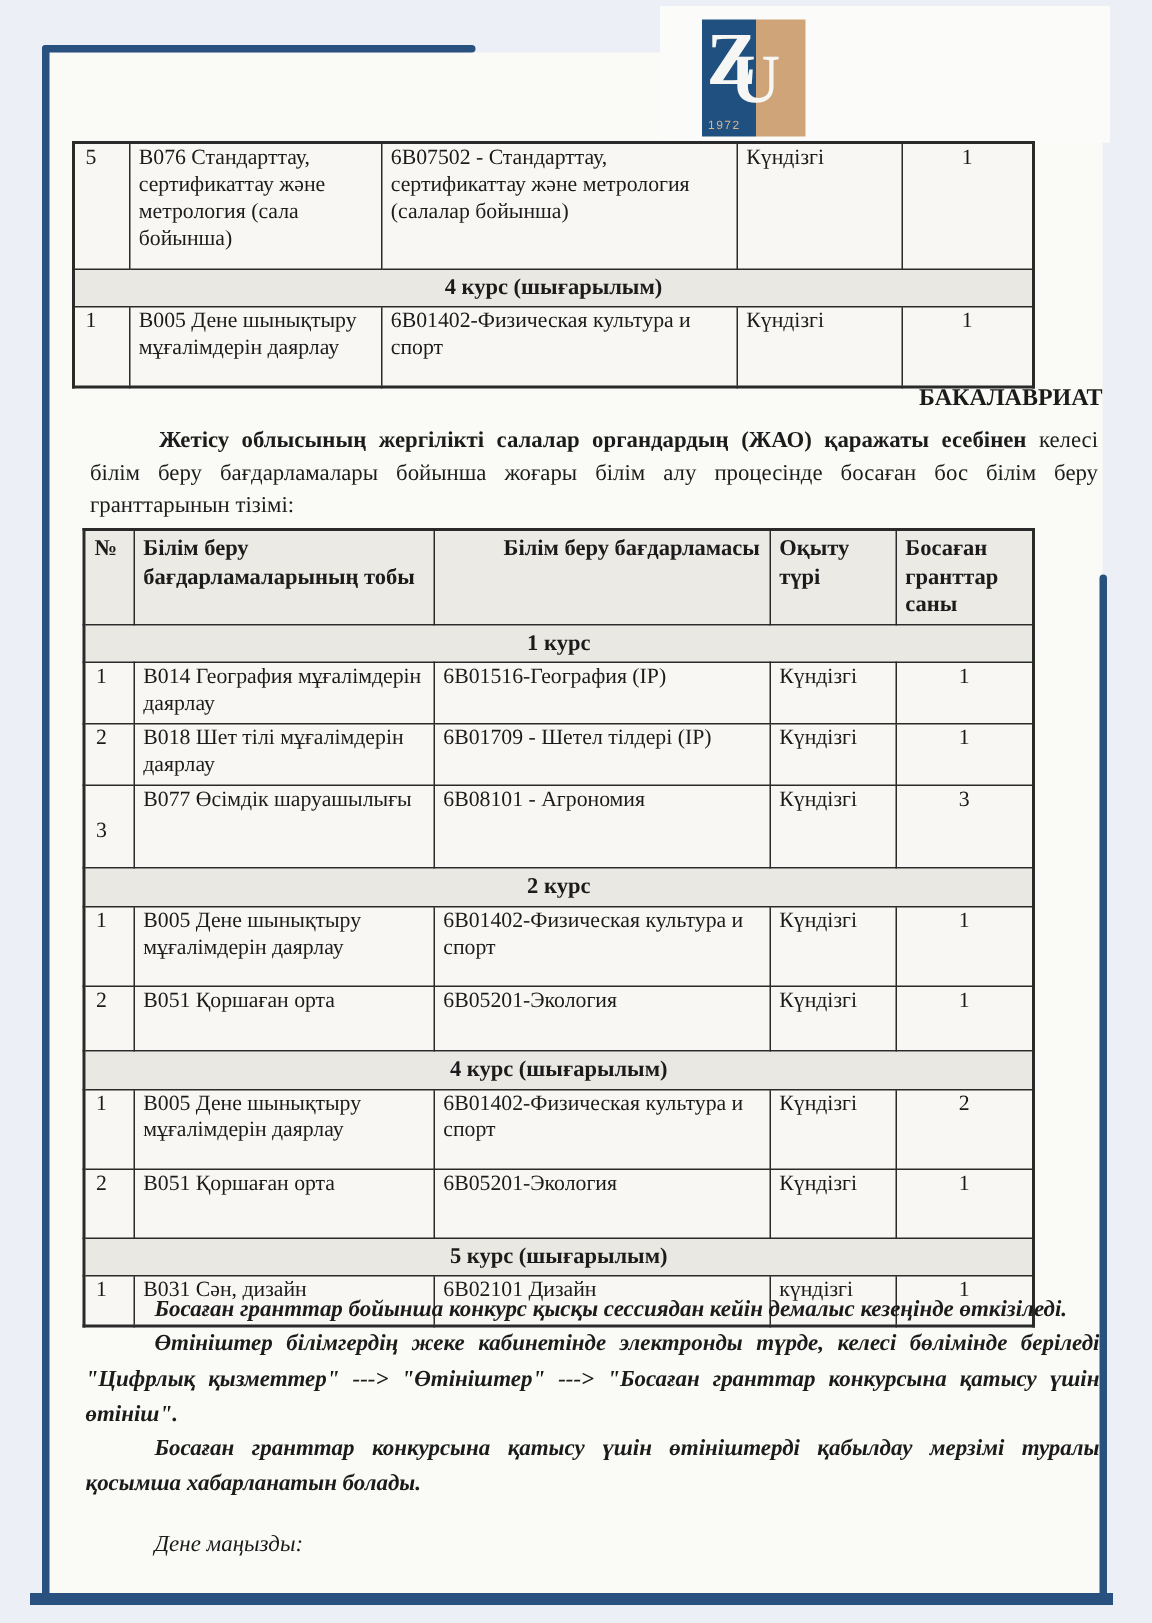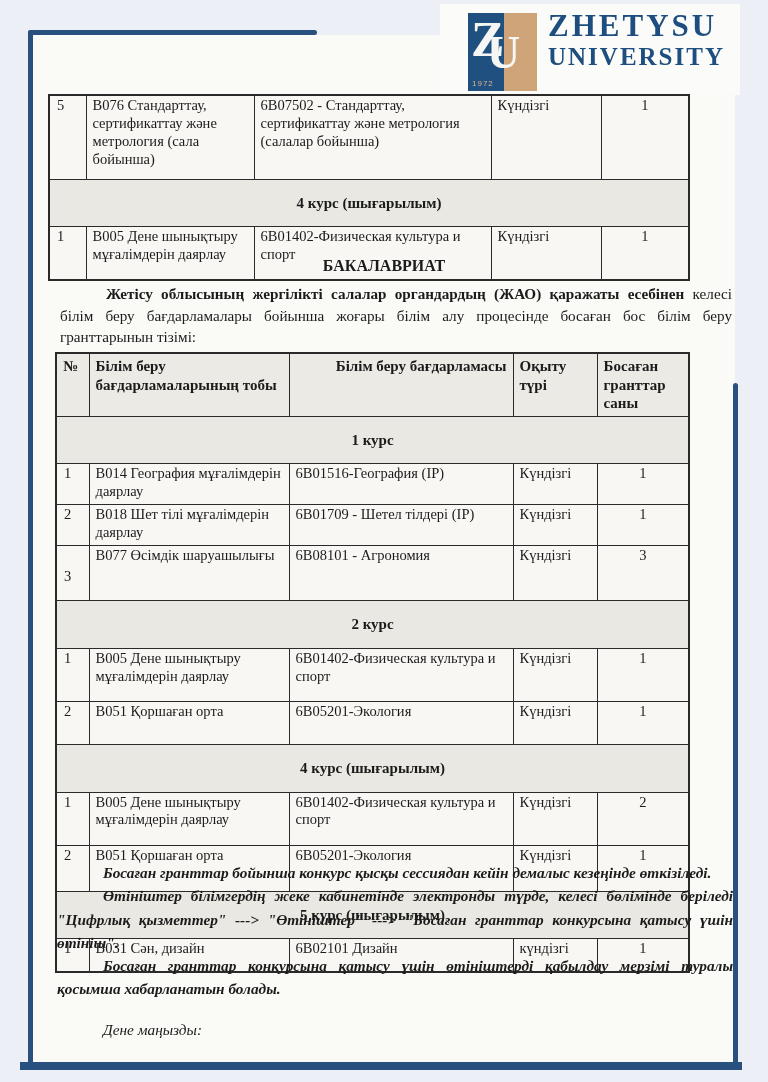--- a/index.html
+++ b/index.html
@@ -26,28 +26,28 @@
   .year { position:absolute; left:4px; bottom:3px; color:#d9b68e; font-size:8px; letter-spacing:1px; font-family:"Liberation Sans",sans-serif; }
   .logo-text { position:absolute; left:108px; top:6px; color:#1d4e7f; font-weight:bold; white-space:nowrap; }
   .logo-l1 { font-size:31px; line-height:1.05; letter-spacing:3px; }
   .logo-l2 { font-size:25px; line-height:1.1; letter-spacing:2px; }
 
   
   table { border-collapse:collapse; table-layout:fixed; background:#f8f7f4; border:2px solid #2a2a2a; }
   td, th { border:1px solid #2a2a2a; padding:1px 6px 3px 6px; font-size:14.5px; line-height:1.24; vertical-align:top; overflow:hidden; }
   th { background:#eceae5; font-weight:bold; text-align:left; font-size:15px; padding-top:3px; }
   th.center { text-align:right; }
-  td.section { background:#e9e8e2; font-weight:bold; text-align:center; padding:14px 4px; font-size:15px; }
+  td.section { background:#e9e8e2; font-weight:bold; text-align:center; padding:3px 4px; font-size:15px; }
   td.cell-num { padding-left:7px; }
   td.cell-count { text-align:center; }
   .top-table { position:absolute; left:48px; top:94px; width:640px; }
   .main-table { position:absolute; left:55px; top:352px; width:633px; }
 
   
-  .doc-title { position:absolute; left:33px; top:257px; width:702px; text-align:center; font-weight:bold; font-size:16px; }
+  .doc-title { position:absolute; left:33px; top:257px; width:702px; text-align:right; font-weight:bold; font-size:16px; }
   .intro { position:absolute; left:60px; top:283px; width:672px; font-size:15.2px; line-height:1.43; text-align:justify; text-indent:46px; }
   .bottom-text { position:absolute; left:57px; top:861px; width:676px; font-size:15.3px; line-height:1.52; text-align:justify;font-style:italic; }
   .bottom-text p { margin:0; text-indent:46px; font-weight:bold; }
   .bottom-text p.plain { font-weight:normal; }
   .bottom-text p.gap { margin-top:17px; }
   .bottom-text p.noindent { text-indent:0; }
 </style>
 </head>
 <body>
 
@@ -59,24 +59,20 @@
   <div class="pb pb-right"></div>
   <div class="pb pb-bottom"></div>
 
   <div class="logo-box">
     <div class="emblem">
       <div class="z-block"></div>
       <div class="u-block"></div>
       <div class="z-letter">Z</div>
       <div class="u-letter">U</div>
       <div class="year">1972</div>
-    </div>
-    <div class="logo-text">
-      <div class="logo-l1">ZHETYSU</div>
-      <div class="logo-l2">UNIVERSITY</div>
     </div>
   </div>
 
   <table class="top-table">
     <colgroup>
       <col style="width:37px">
         <col style="width:168px">
         <col style="width:237px">
         <col style="width:110px">
         <col style="width:88px">

